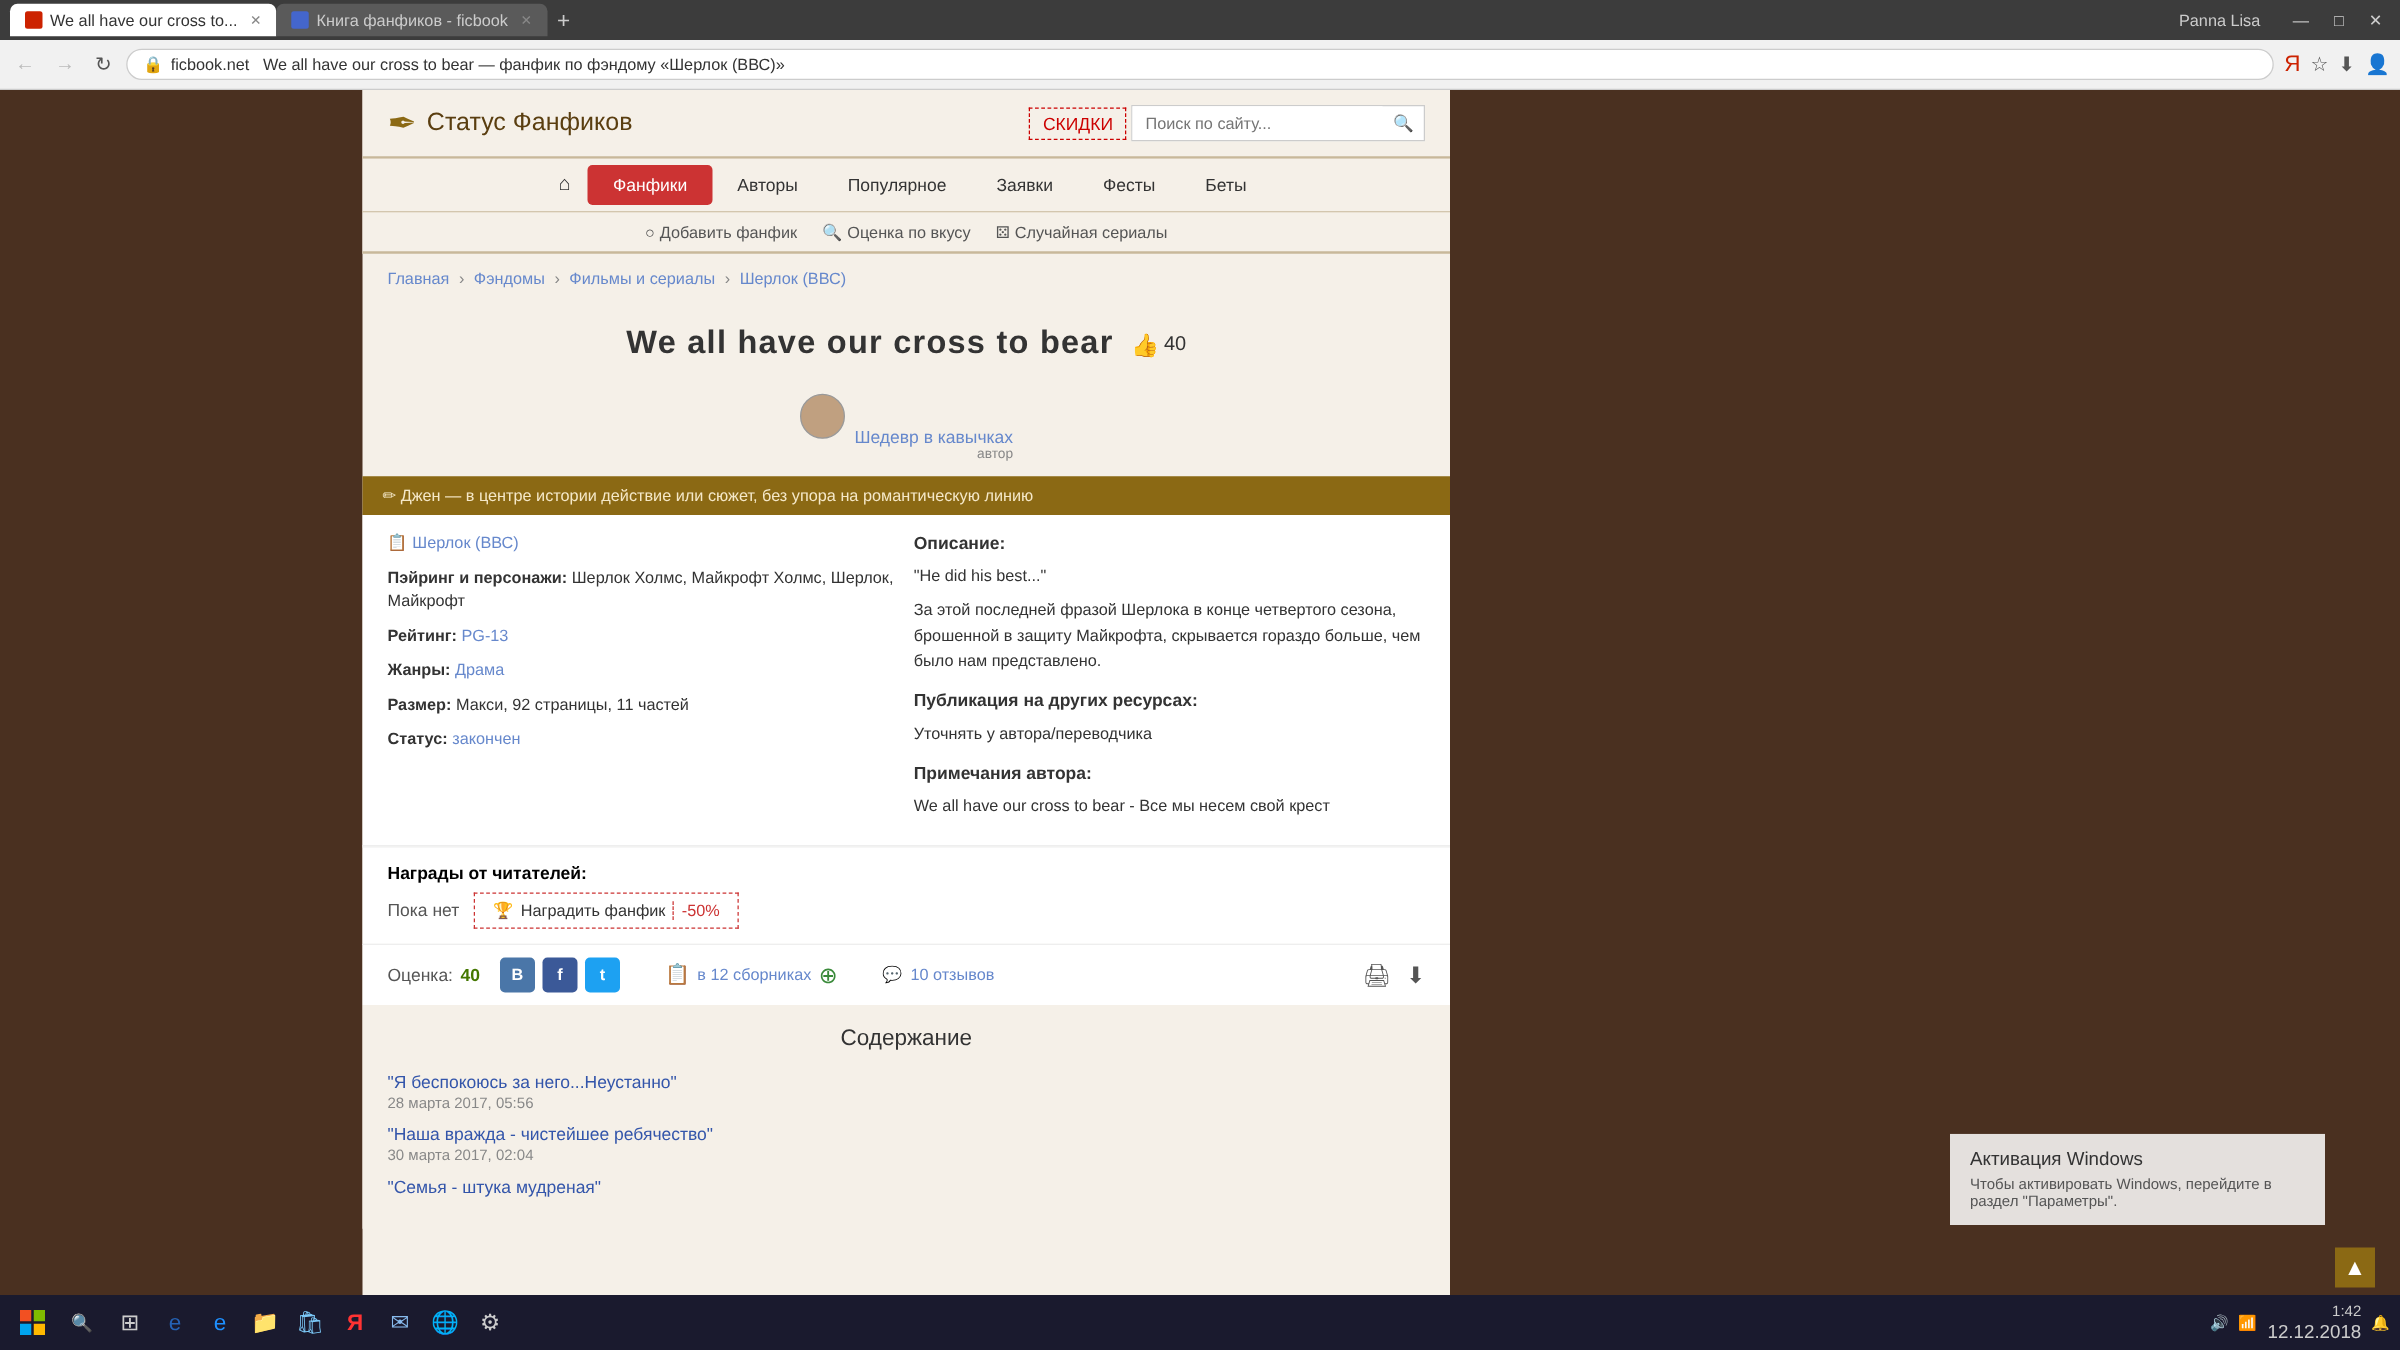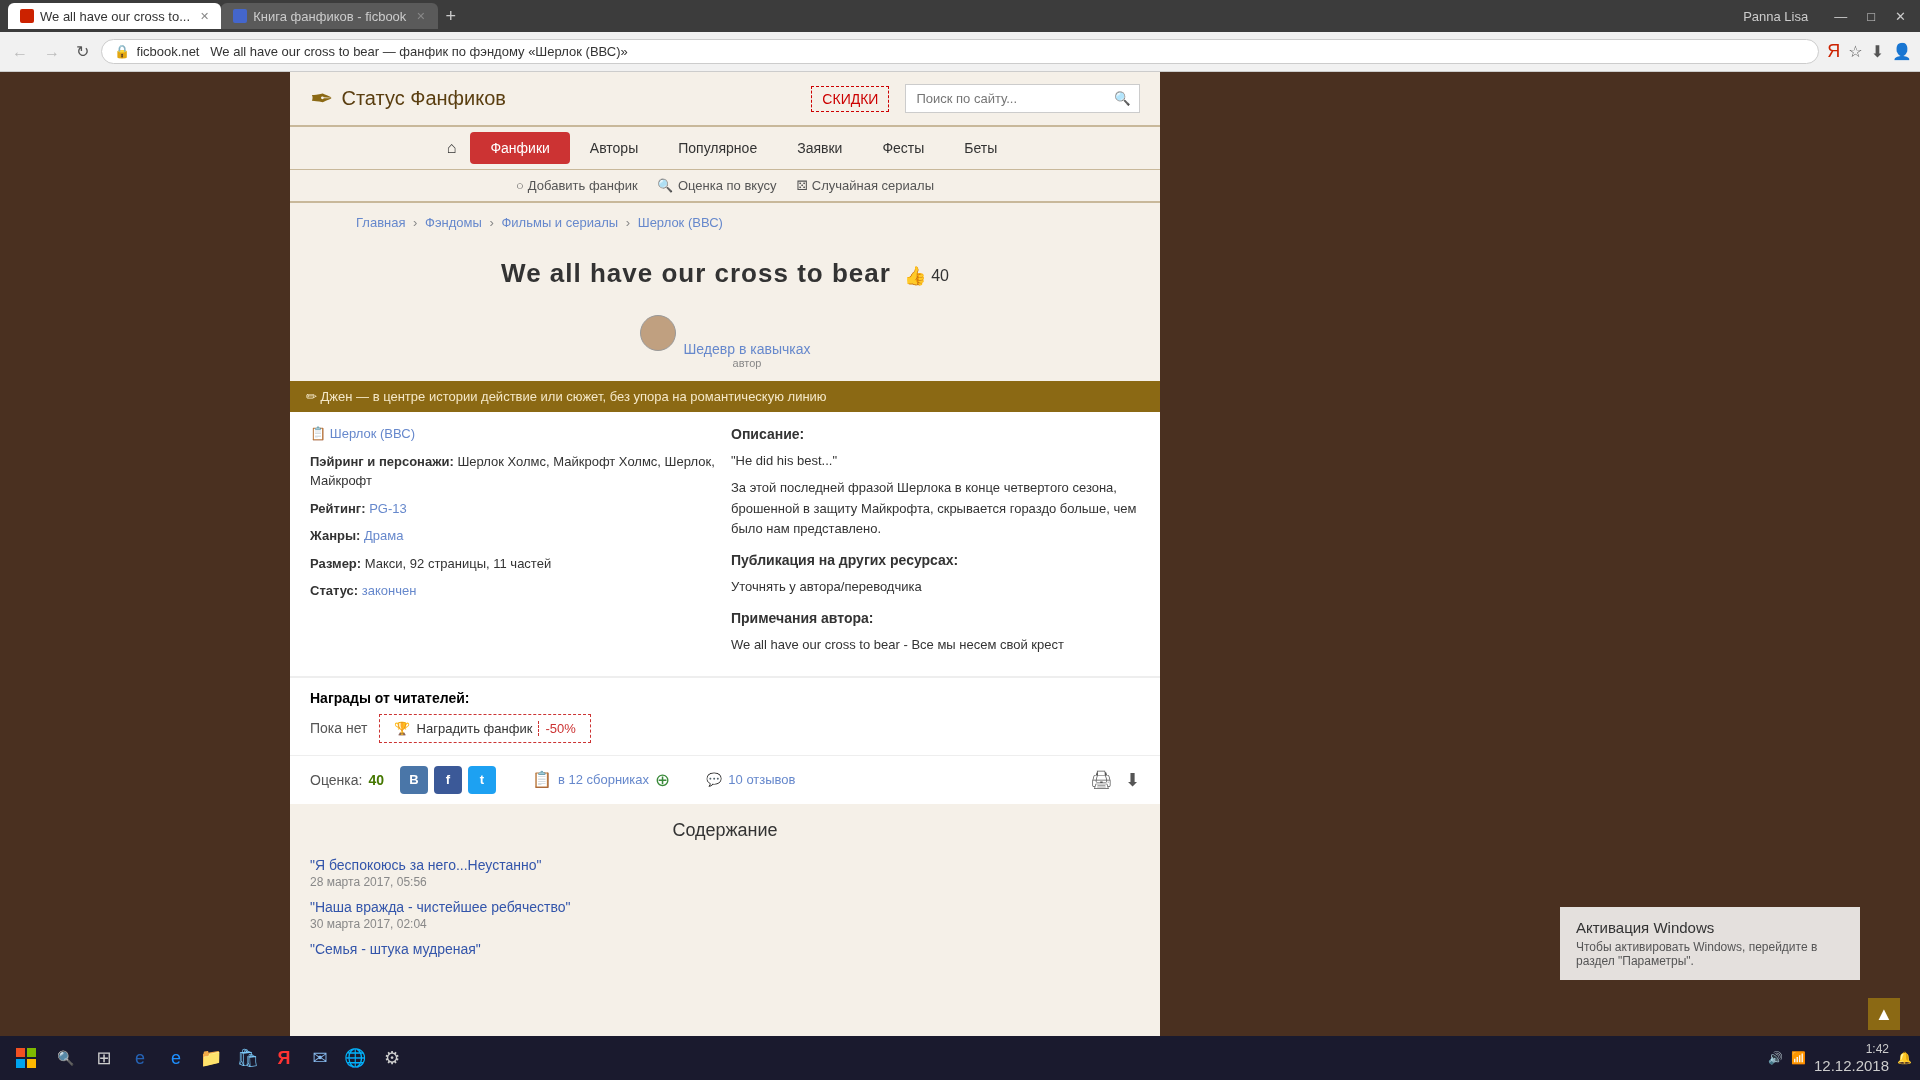--- a/index.html
+++ b/index.html
@@ -30,49 +30,49 @@
 
     
     .page-wrapper { background: #4a3020; min-height: 1000px; }
     .content-area { background: #f5f0e8; margin: 0 auto; max-width: 870px; min-height: 1000px; }
 
     
     .site-header { background: #f5f0e8; padding: 10px 20px; display: flex; align-items: center; justify-content: space-between; border-bottom: 2px solid #c8b89a; }
     .logo-area { display: flex; align-items: center; gap: 8px; }
     .logo-icon { color: #8b6914; font-size: 28px; }
     .logo-text { font-size: 20px; color: #5a3e10; font-weight: normal; }
-    .header-right { display: flex; align-items: center; gap: 16px; }
+    .header-right { display: flex; align-items: center; gap: 4px; }
     .skidki-btn { border: 1px dashed #cc0000; color: #cc0000; padding: 4px 10px; font-size: 14px; text-decoration: none; background: none; cursor: pointer; }
     .search-box { display: flex; align-items: center; border: 1px solid #ccc; background: #fff; }
     .search-input { border: none; outline: none; padding: 6px 10px; font-size: 13px; width: 200px; }
     .search-btn { background: none; border: none; padding: 6px 8px; cursor: pointer; color: #888; }
 
     
     .main-nav { background: #f5f0e8; display: flex; align-items: center; justify-content: center; padding: 4px 0; border-bottom: 1px solid #c8b89a; }
     .nav-item { padding: 8px 20px; text-decoration: none; color: #333; font-size: 14px; cursor: pointer; }
     .nav-item.active { background: #cc3333; color: #fff; border-radius: 4px; }
     .nav-home { font-size: 16px; padding: 8px 14px; }
 
     
     .sub-nav { display: flex; align-items: center; justify-content: center; gap: 20px; padding: 8px 0; background: #f5f0e8; border-bottom: 2px solid #c8b89a; }
     .sub-nav-item { display: flex; align-items: center; gap: 4px; text-decoration: none; color: #555; font-size: 13px; cursor: pointer; }
 
     
-    .breadcrumb { padding: 12px 20px; font-size: 13px; margin-left: 46px; }
+    .breadcrumb { padding: 12px 20px; font-size: 13px; }
     .breadcrumb a { color: #6688cc; text-decoration: none; }
     .breadcrumb-sep { color: #888; margin: 0 4px; }
 
     
     .fanfic-title-area { text-align: center; padding: 16px 20px 12px; }
     .fanfic-title { font-size: 26px; color: #333; font-weight: bold; letter-spacing: 1px; display: inline; }
     .like-count { display: inline-flex; align-items: center; gap: 4px; margin-left: 10px; font-size: 16px; color: #333; }
     .thumb-icon { color: #447700; font-size: 18px; }
     .author-area { display: flex; align-items: center; justify-content: center; gap: 8px; margin-top: 8px; }
     .author-avatar { width: 36px; height: 36px; border-radius: 50%; background: #c0a080; border: 1px solid #999; }
-    .author-info { text-align: center; margin-top: 44px; }
+    .author-info { text-align: right; margin-top: 44px; }
     .author-name { color: #6688cc; text-decoration: none; font-size: 14px; }
     .author-label { font-size: 11px; color: #888; }
 
     
     .tag-banner { background: #8b6914; color: #f5e8c8; padding: 8px 16px; font-size: 13px; display: flex; align-items: center; gap: 6px; margin: 0 0 0 0; }
     .info-row { margin-bottom: 8px; font-size: 13px; color: #333; line-height: 1.5; }
     .info-label { font-weight: bold; }
     .info-link { color: #6688cc; text-decoration: none; }
     .section-title { font-weight: bold; margin-bottom: 6px; font-size: 14px; }
     .description-text { font-size: 13px; color: #333; line-height: 1.6; }

